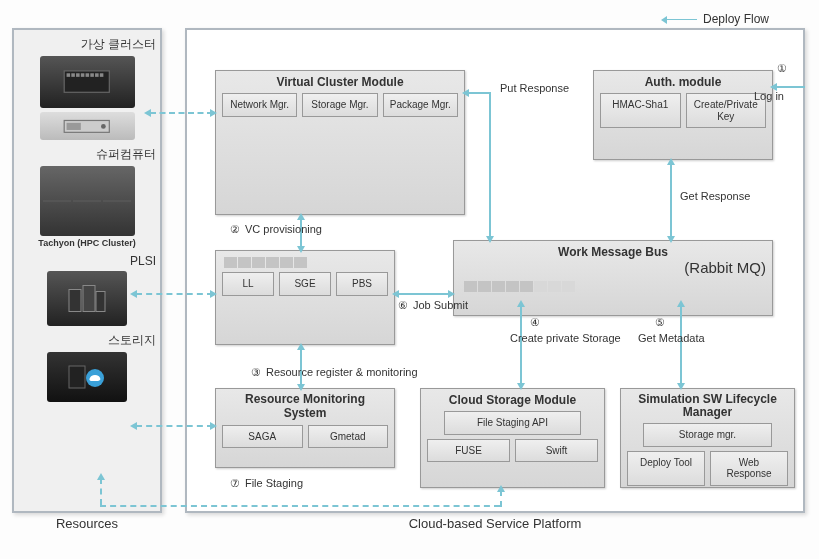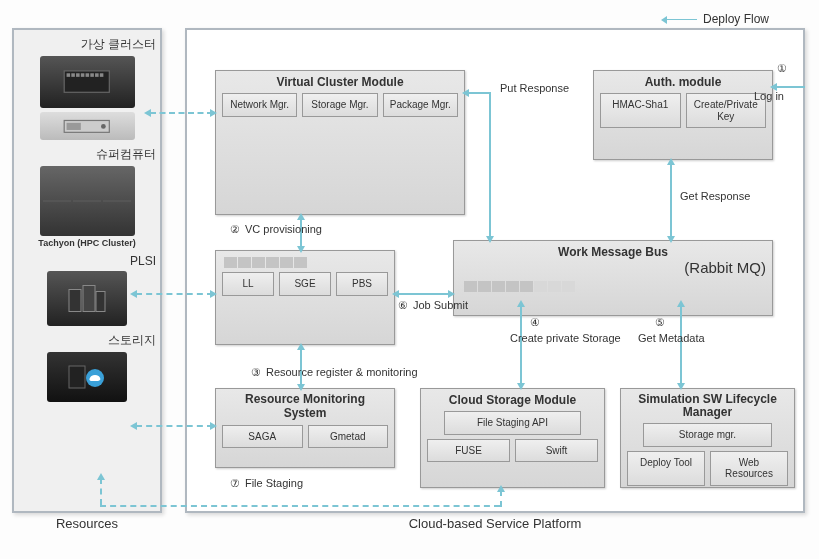--- a/index.html
+++ b/index.html
@@ -294,21 +294,21 @@
     </div>
   </div>
 
   <div class="module" style="left:610px;top:378px;width:175px;height:100px">
     <div class="module-title" style="line-height:1.1">Simulation SW Lifecycle Manager</div>
     <div class="sub-row">
       <div class="sub" style="flex:none;width:80%">Storage mgr.</div>
     </div>
     <div class="sub-row">
       <div class="sub">Deploy Tool</div>
-      <div class="sub">Web Resources</div>
+      <div class="sub">Web Response</div>
     </div>
   </div>
 
   <div class="line" style="left:765px;top:76px;width:30px;height:2px"></div>
   <div class="ah l" style="left:760px;top:73px"></div>
   <div class="note" style="left:767px;top:52px"><span class="circ">①</span></div>
   <div class="note" style="left:744px;top:80px">Log in</div>
 
   <div class="line" style="left:479px;top:82px;width:2px;height:148px"></div>
   <div class="line" style="left:457px;top:82px;width:24px;height:2px"></div>

